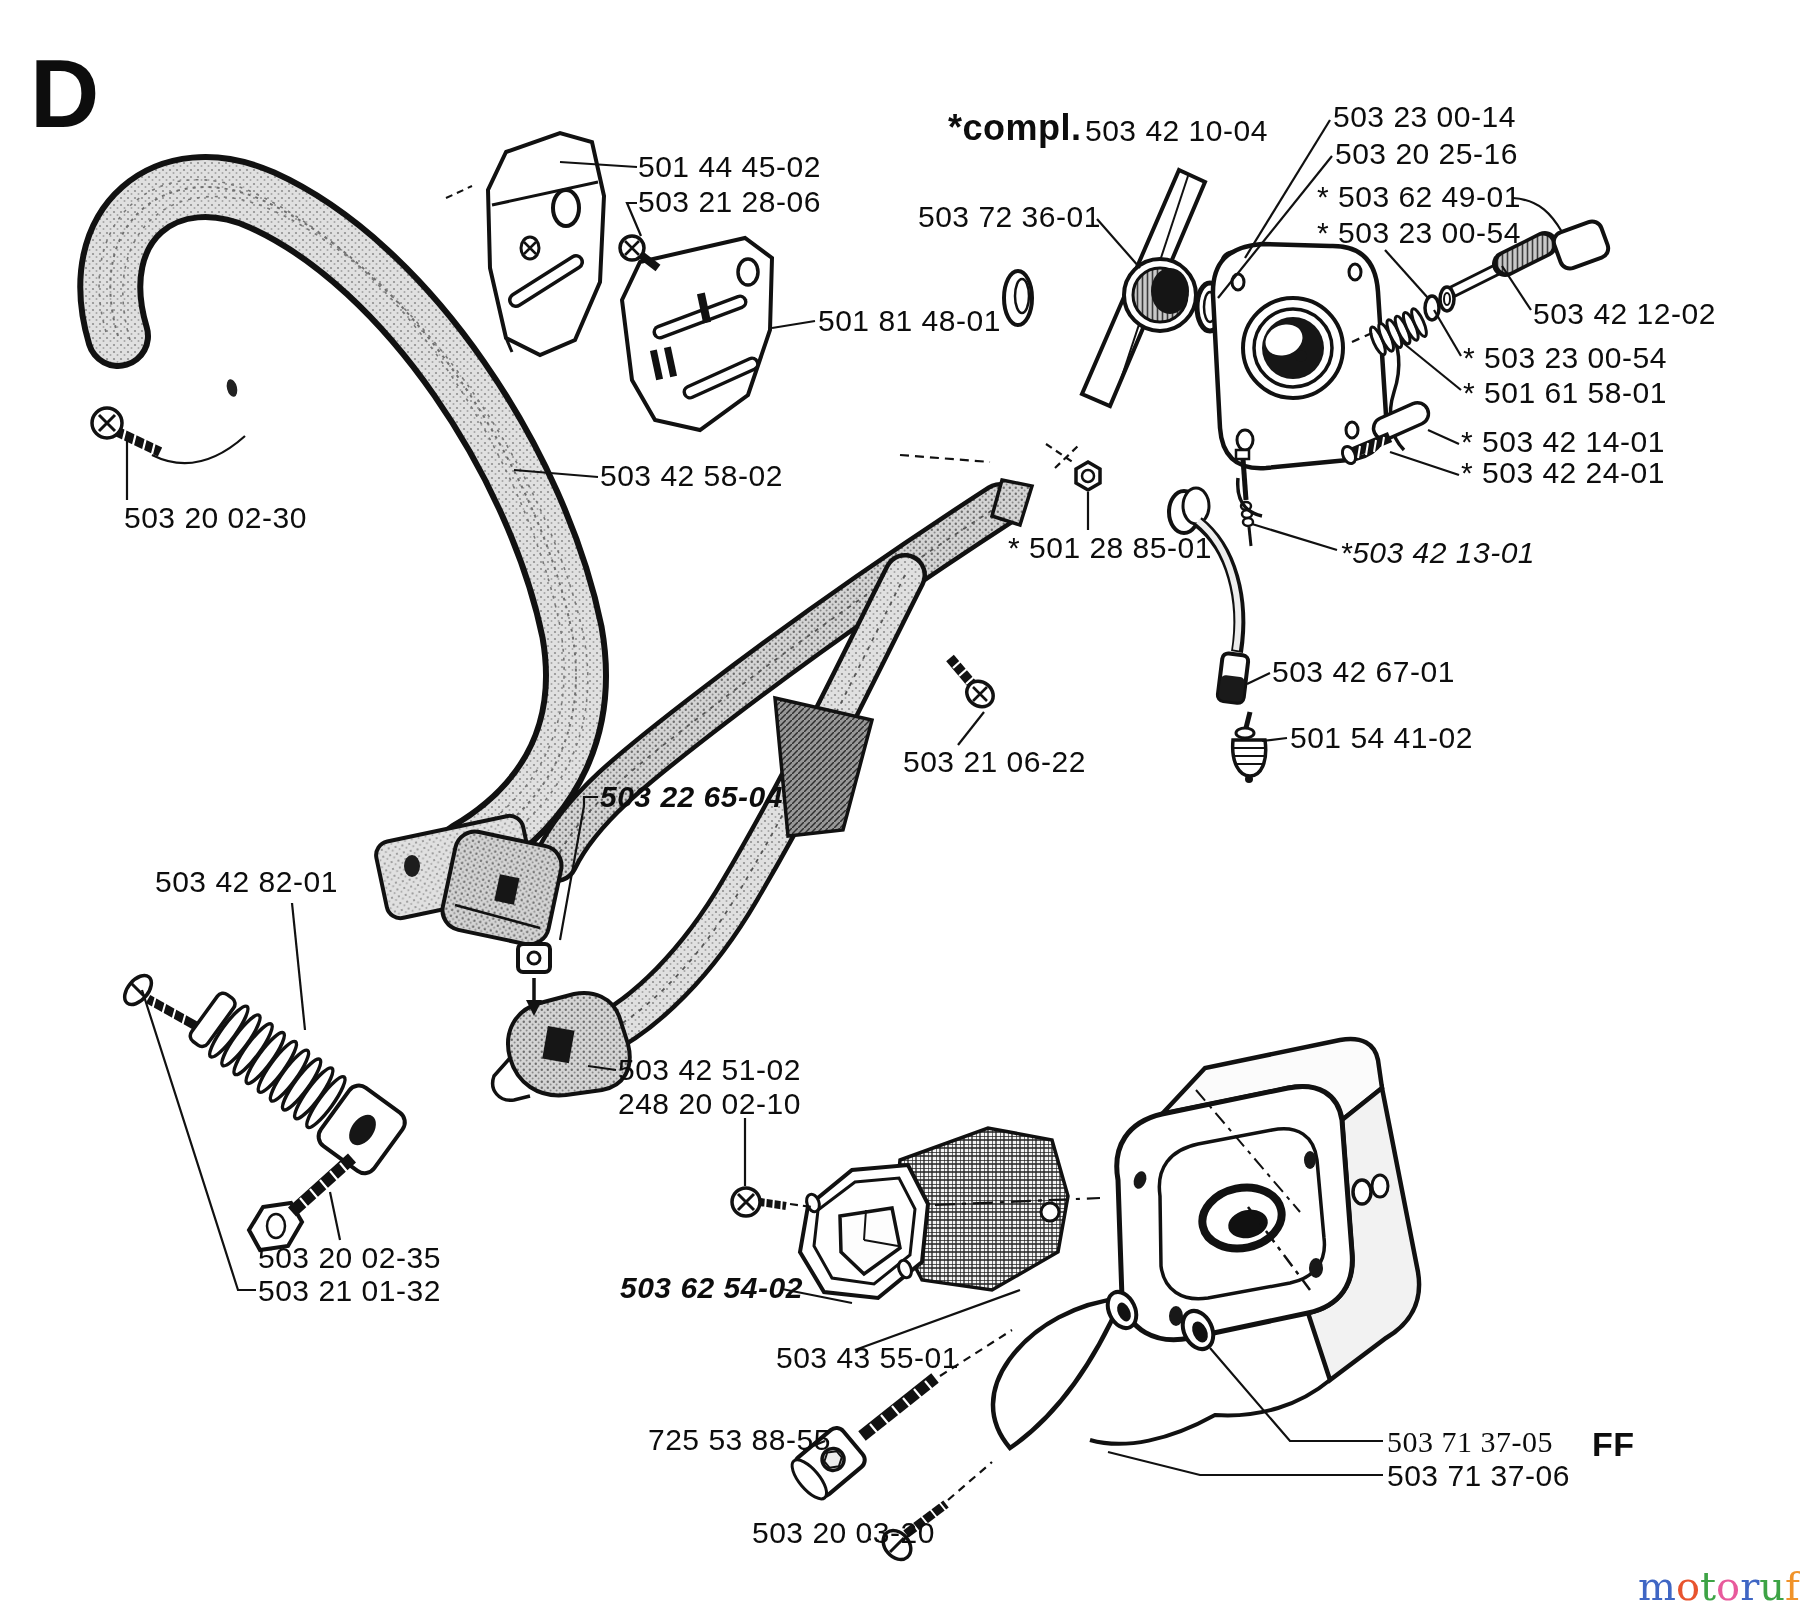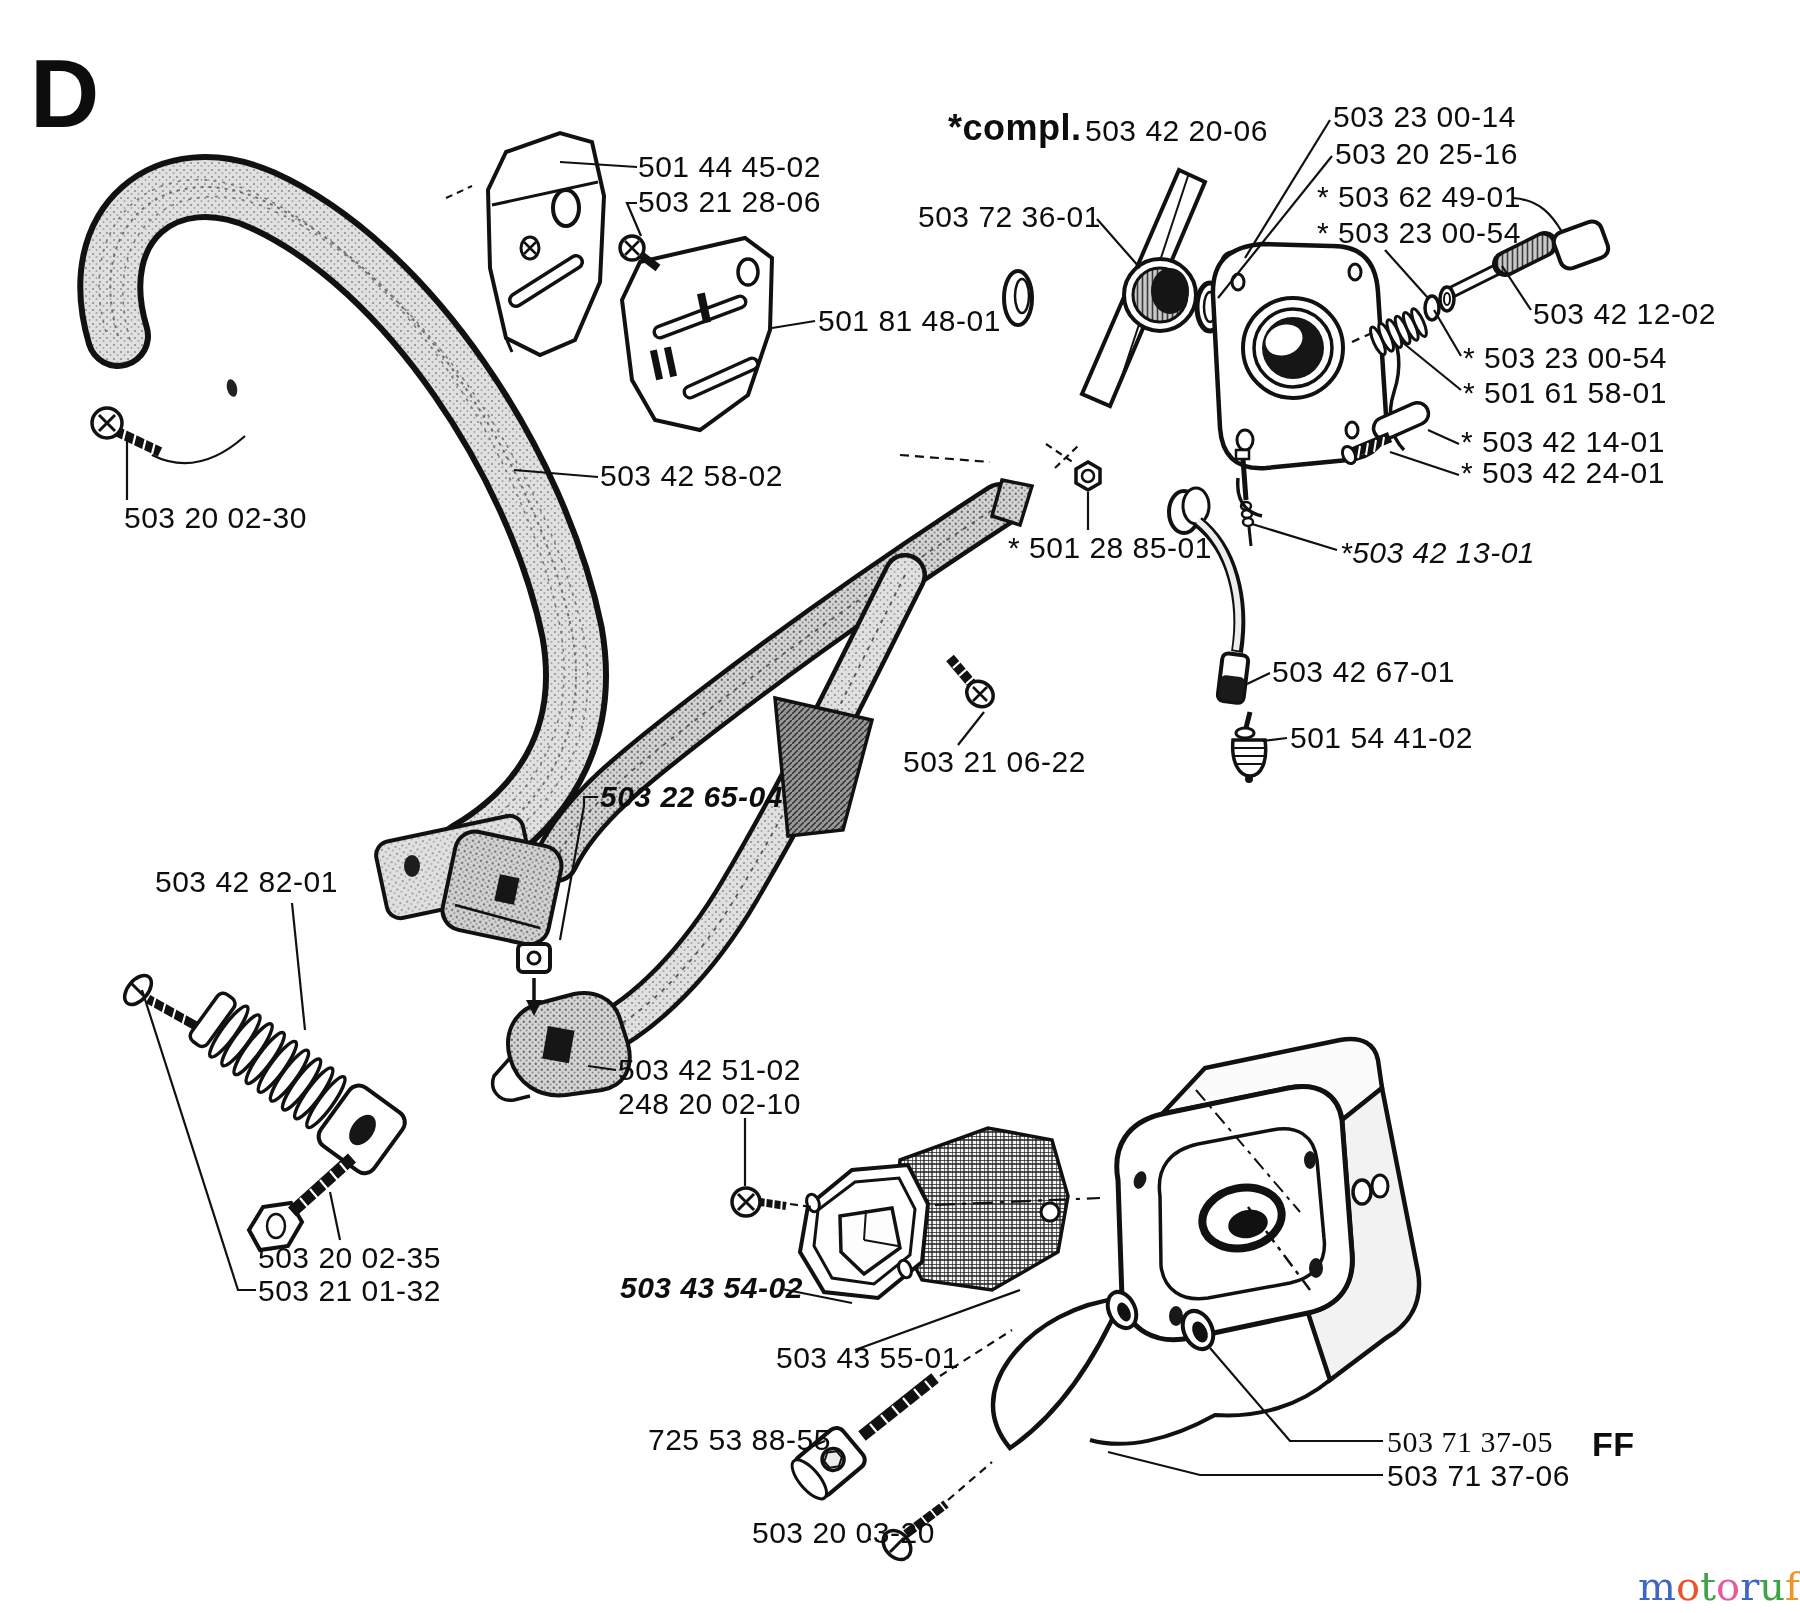--- a/index.html
+++ b/index.html
@@ -376,21 +376,21 @@
     <path d="M1055,468 L1078,446" stroke-dasharray="7,5"></path>
   </g>
 </svg>
 
 <div class="labels-layer">
       <div class="plabel" style="left: 30px; top: 46px; font-size: 96px; font-weight: bold;">D</div>
       <div class="plabel" style="left: 638px; top: 152px;">501 44 45-02</div>
       <div class="plabel" style="left: 638px; top: 187px;">503 21 28-06</div>
       <div class="plabel" style="left: 818px; top: 306px;">501 81 48-01</div>
       <div class="plabel" style="left: 948px; top: 110px; font-size: 36px; font-weight: bold;">*compl.</div>
-      <div class="plabel" style="left: 1085px; top: 116px;">503 42 20-06</div>
+      <div class="plabel" style="left: 1085px; top: 116px;">503 42 10-04</div>
       <div class="plabel" style="left: 918px; top: 202px;">503 72 36-01</div>
       <div class="plabel" style="left: 1333px; top: 102px;">503 23 00-14</div>
       <div class="plabel" style="left: 1335px; top: 139px;">503 20 25-16</div>
       <div class="plabel" style="left: 1317px; top: 182px;">* 503 62 49-01</div>
       <div class="plabel" style="left: 1317px; top: 218px;">* 503 23 00-54</div>
       <div class="plabel" style="left: 1533px; top: 299px;">503 42 12-02</div>
       <div class="plabel" style="left: 1463px; top: 343px;">* 503 23 00-54</div>
       <div class="plabel" style="left: 1463px; top: 378px;">* 501 61 58-01</div>
       <div class="plabel" style="left: 1461px; top: 427px;">* 503 42 14-01</div>
       <div class="plabel" style="left: 1461px; top: 458px;">* 503 42 24-01</div>
@@ -400,21 +400,21 @@
       <div class="plabel" style="left: 1340px; top: 538px; font-style: italic;">*503 42 13-01</div>
       <div class="plabel" style="left: 1272px; top: 657px;">503 42 67-01</div>
       <div class="plabel" style="left: 1290px; top: 723px;">501 54 41-02</div>
       <div class="plabel" style="left: 903px; top: 747px;">503 21 06-22</div>
       <div class="plabel" style="left: 600px; top: 782px; font-weight: bold; font-style: italic;">503 22 65-04</div>
       <div class="plabel" style="left: 155px; top: 867px;">503 42 82-01</div>
       <div class="plabel" style="left: 618px; top: 1055px;">503 42 51-02</div>
       <div class="plabel" style="left: 618px; top: 1089px;">248 20 02-10</div>
       <div class="plabel" style="left: 258px; top: 1243px;">503 20 02-35</div>
       <div class="plabel" style="left: 258px; top: 1276px;">503 21 01-32</div>
-      <div class="plabel" style="left: 620px; top: 1273px; font-weight: bold; font-style: italic;">503 43 54-02</div>
+      <div class="plabel" style="left: 620px; top: 1273px; font-weight: bold; font-style: italic;">503 62 54-02</div>
       <div class="plabel" style="left: 776px; top: 1343px;">503 43 55-01</div>
       <div class="plabel" style="left: 648px; top: 1425px;">725 53 88-55</div>
       <div class="plabel" style="left: 1387px; top: 1427px; font-family: Liberation Serif, serif;">503 71 37-05</div>
       <div class="plabel" style="left: 1592px; top: 1427px; font-size: 34px; font-weight: bold;">FF</div>
       <div class="plabel" style="left: 1387px; top: 1461px;">503 71 37-06</div>
       <div class="plabel" style="left: 752px; top: 1518px;">503 20 03-20</div>
     </div>
 
 <div class="logo"><span style="color: rgb(63, 102, 196);">m</span><span style="color: rgb(232, 84, 46);">o</span><span style="color: rgb(61, 163, 69);">t</span><span style="color: rgb(232, 90, 156);">o</span><span style="color: rgb(63, 102, 196);">r</span><span style="color: rgb(61, 163, 69);">u</span><span style="color: rgb(240, 147, 42);">f</span><span class="suffix" style="color: rgb(119, 119, 119);">.de</span></div>
 

